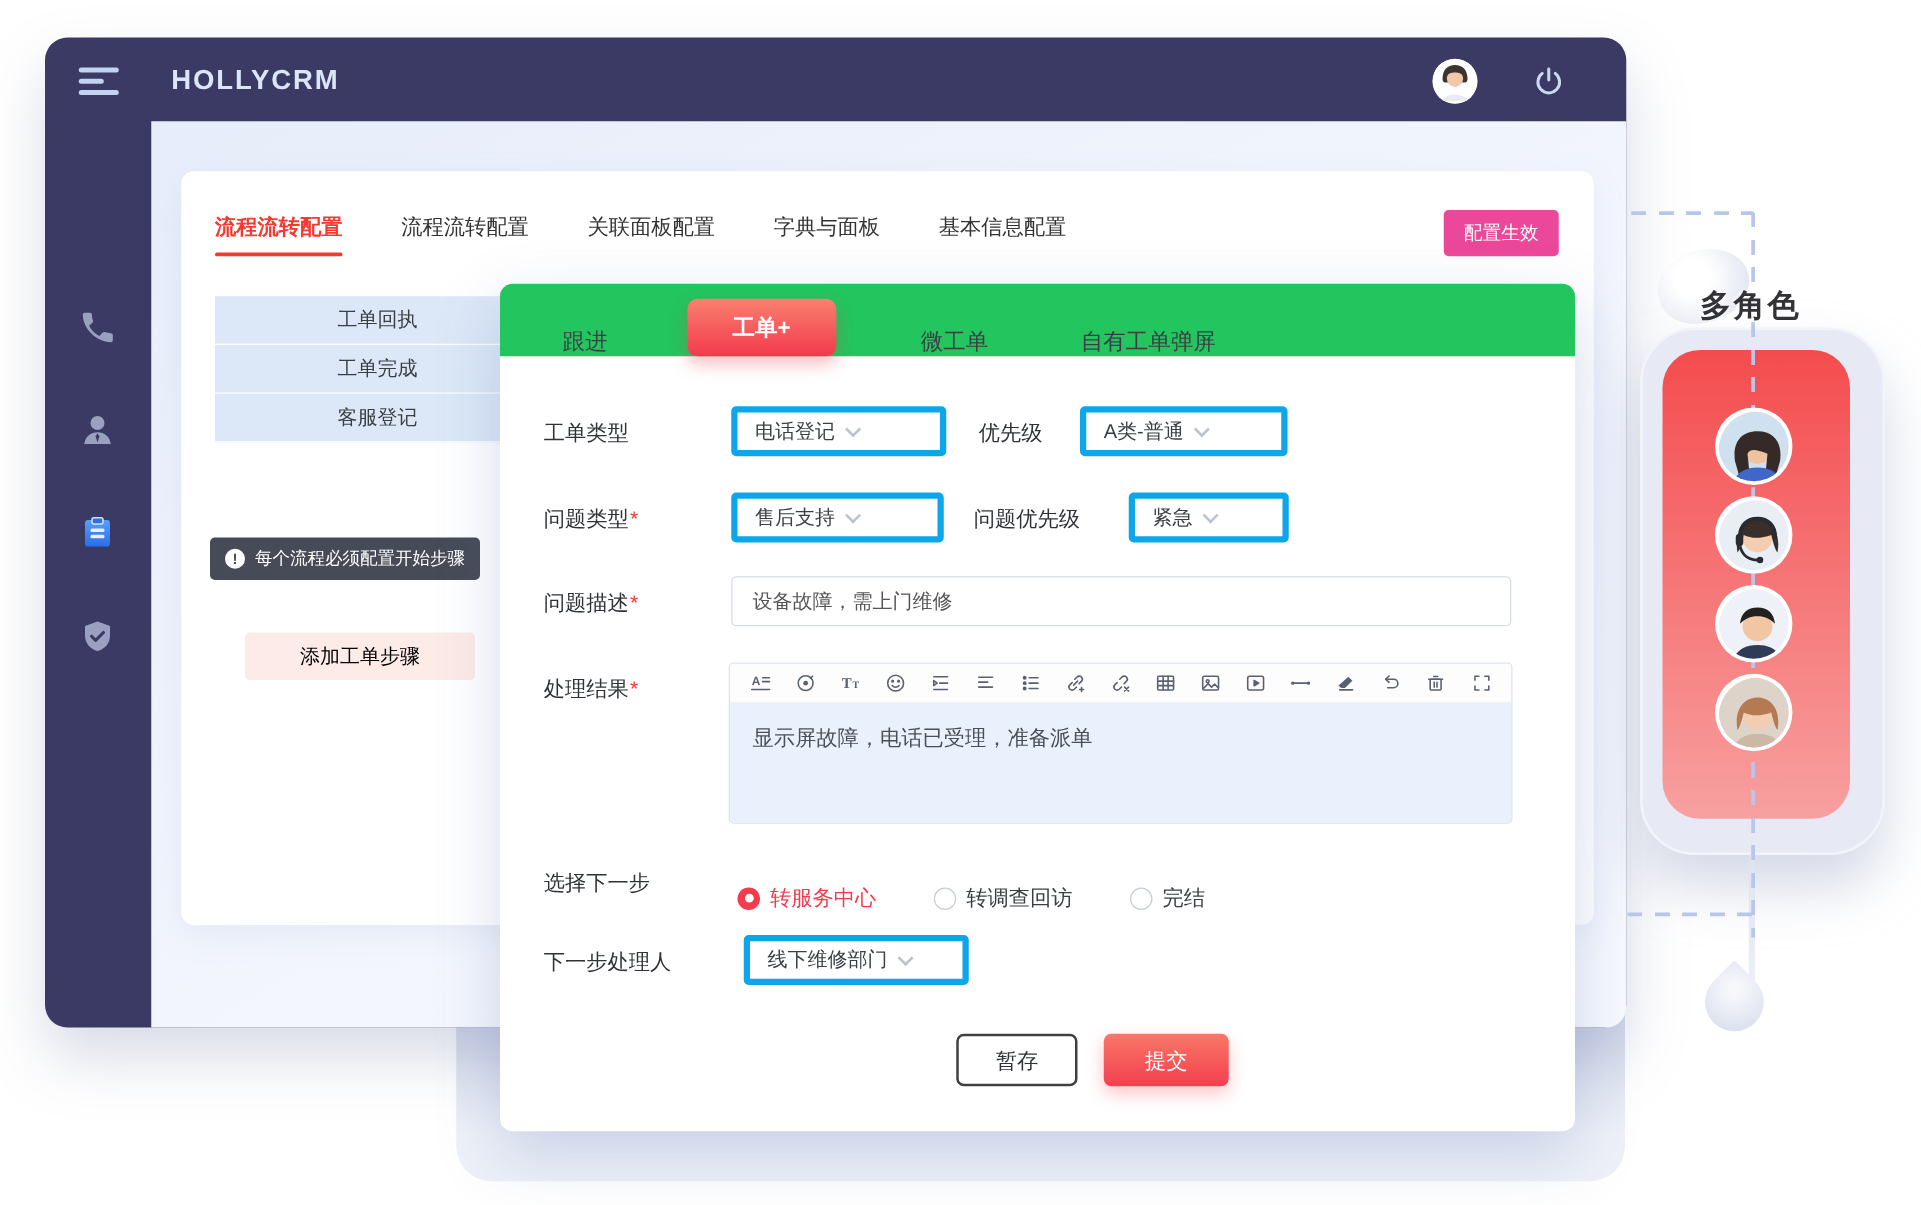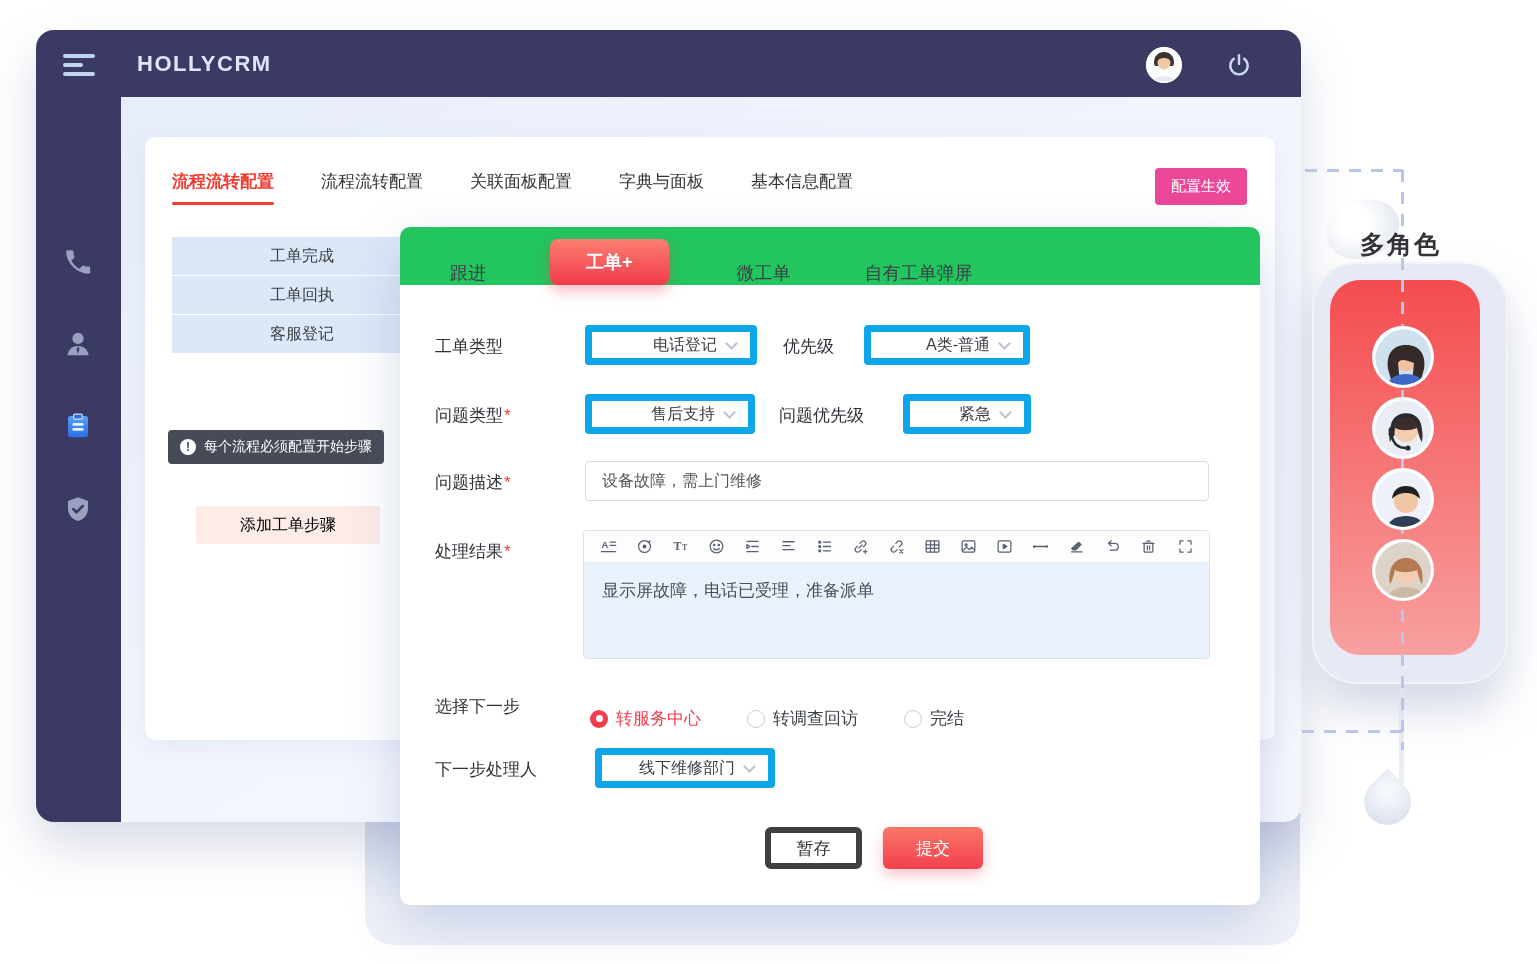--- a/index.html
+++ b/index.html
@@ -54,40 +54,40 @@
   
   .modal{position:absolute;left:400px;top:227px;width:860px;height:678px;background:#fff;border-radius:10px;
     z-index:5;box-shadow:0 18px 50px rgba(90,110,180,.25);}
   .modal-tabs{height:58px;background:#22c55e;border-radius:10px 10px 0 0;display:flex;align-items:flex-end;padding-left:50px;gap:34px;}
   .modal-tab{font-size:18px;color:#3a3f45;margin-right:36px;cursor:pointer;white-space:nowrap;}
   .modal-tab:nth-child(3){margin-left:4px;margin-right:40px;}
   .modal-tab.active{background:linear-gradient(180deg,#fa8070,#f23a4c);color:#fff;font-weight:bold;
     padding:11px 36px;border-radius:8px;margin:0 30px 0 -6px;box-shadow:0 6px 14px rgba(242,58,76,.35);}
   .f-label{position:absolute;font-size:17px;color:#2f3338;white-space:nowrap;}
   .req{color:#f5392e;margin-left:1px;}
-  .select{position:absolute;height:40px;border:7px solid #0ea5e9;border-radius:4px;background:#fff;display:flex;
-    align-items:center;justify-content:flex-end;padding:0 14px;font-size:16px;color:#3a3f45;cursor:pointer;}
+  .select{position:absolute;height:40px;border:5px solid #0ea5e9;border-radius:4px;background:#fff;display:flex;
+    align-items:center;justify-content:flex-start;padding:0 14px;font-size:16px;color:#3a3f45;cursor:pointer;}
   .chev{width:9px;height:9px;border-right:2px solid #bac1cf;border-bottom:2px solid #bac1cf;
     transform:rotate(45deg);margin-top:-4px;flex:0 0 auto;margin-left:10px;}
   .text-input{position:absolute;height:40px;border:1px solid #d6dbe8;border-radius:4px;background:#fff;
     font-size:16px;color:#555;padding:0 16px;font-family:inherit;}
   .editor{position:absolute;left:183px;top:303px;width:627px;border:1px solid #d9e2f0;border-radius:4px;overflow:hidden;}
   .editor-toolbar{height:32px;background:#fdfdfe;border-bottom:1px solid #e3eaf5;display:flex;align-items:center;
     justify-content:space-between;padding:0 14px;}
   .icon-btn{width:20px;height:20px;display:flex;align-items:center;justify-content:center;cursor:pointer;}
   .tbi{width:19px;height:19px;stroke:#5a6170;fill:none;stroke-width:1.6;stroke-linecap:round;stroke-linejoin:round;}
   .editor-content{height:95px;background:#e9f1fc;font-size:17px;color:#4a4f57;padding:16px 18px;}
   .radio-group{position:absolute;left:190px;top:480px;display:flex;gap:46px;align-items:center;}
   .radio-opt{display:flex;align-items:center;gap:8px;font-size:17px;color:#3a3f45;cursor:pointer;white-space:nowrap;}
   .radio-circle{width:18px;height:18px;border-radius:50%;border:1.5px solid #c8cdd8;background:#fff;flex:0 0 auto;}
   .radio-opt.selected{color:#f23c4e;}
   .radio-opt.selected .radio-circle{border:none;background:#f23c4e;position:relative;}
   .radio-opt.selected .radio-circle::after{content:"";position:absolute;left:5.5px;top:5.5px;width:7px;height:7px;
     border-radius:50%;background:#fff;}
-  .btn-draft{position:absolute;left:365px;top:600px;width:97px;height:42px;background:#fff;border:6px solid #404040;
+  .btn-draft{position:absolute;left:365px;top:600px;width:97px;height:42px;background:#fff;border:2px solid #404040;
     border-radius:6px;font-size:17px;color:#2f3338;cursor:pointer;font-family:inherit;}
   .btn-submit{position:absolute;left:483px;top:600px;width:100px;height:42px;border:none;border-radius:6px;
     background:linear-gradient(180deg,#fa7668,#f2404e);color:#fff;font-size:17px;cursor:pointer;
     box-shadow:0 6px 14px rgba(242,64,78,.3);font-family:inherit;}
 
   
   .dash-v{position:absolute;left:1401px;top:170px;width:3px;height:580px;z-index:6;
     background:repeating-linear-gradient(180deg,#b9c6ea 0 12px,transparent 12px 22px);}
   .dash-h-top{position:absolute;left:1305px;top:169px;width:98px;height:3px;z-index:6;
     background:repeating-linear-gradient(90deg,#b9c6ea 0 12px,transparent 12px 22px);}
@@ -177,22 +177,22 @@
   <div class="main-card">
     <div class="page-tabs" id="page-tabs">
         <div class="page-tab active">流程流转配置</div>
         <div class="page-tab">流程流转配置</div>
         <div class="page-tab">关联面板配置</div>
         <div class="page-tab">字典与面板</div>
         <div class="page-tab">基本信息配置</div>
       </div>
     <button class="apply-btn">配置生效</button>
     <div class="step-list" id="step-list">
+        <div class="step-row">工单回执</div>
         <div class="step-row">工单完成</div>
-        <div class="step-row">工单回执</div>
         <div class="step-row">客服登记</div>
       </div>
     <div class="hint-tooltip">
       <span class="hint-bang">!</span>
       <span>每个流程必须配置开始步骤</span>
     </div>
     <button class="add-step-btn">添加工单步骤</button>
   </div>
 
   <div class="modal">

